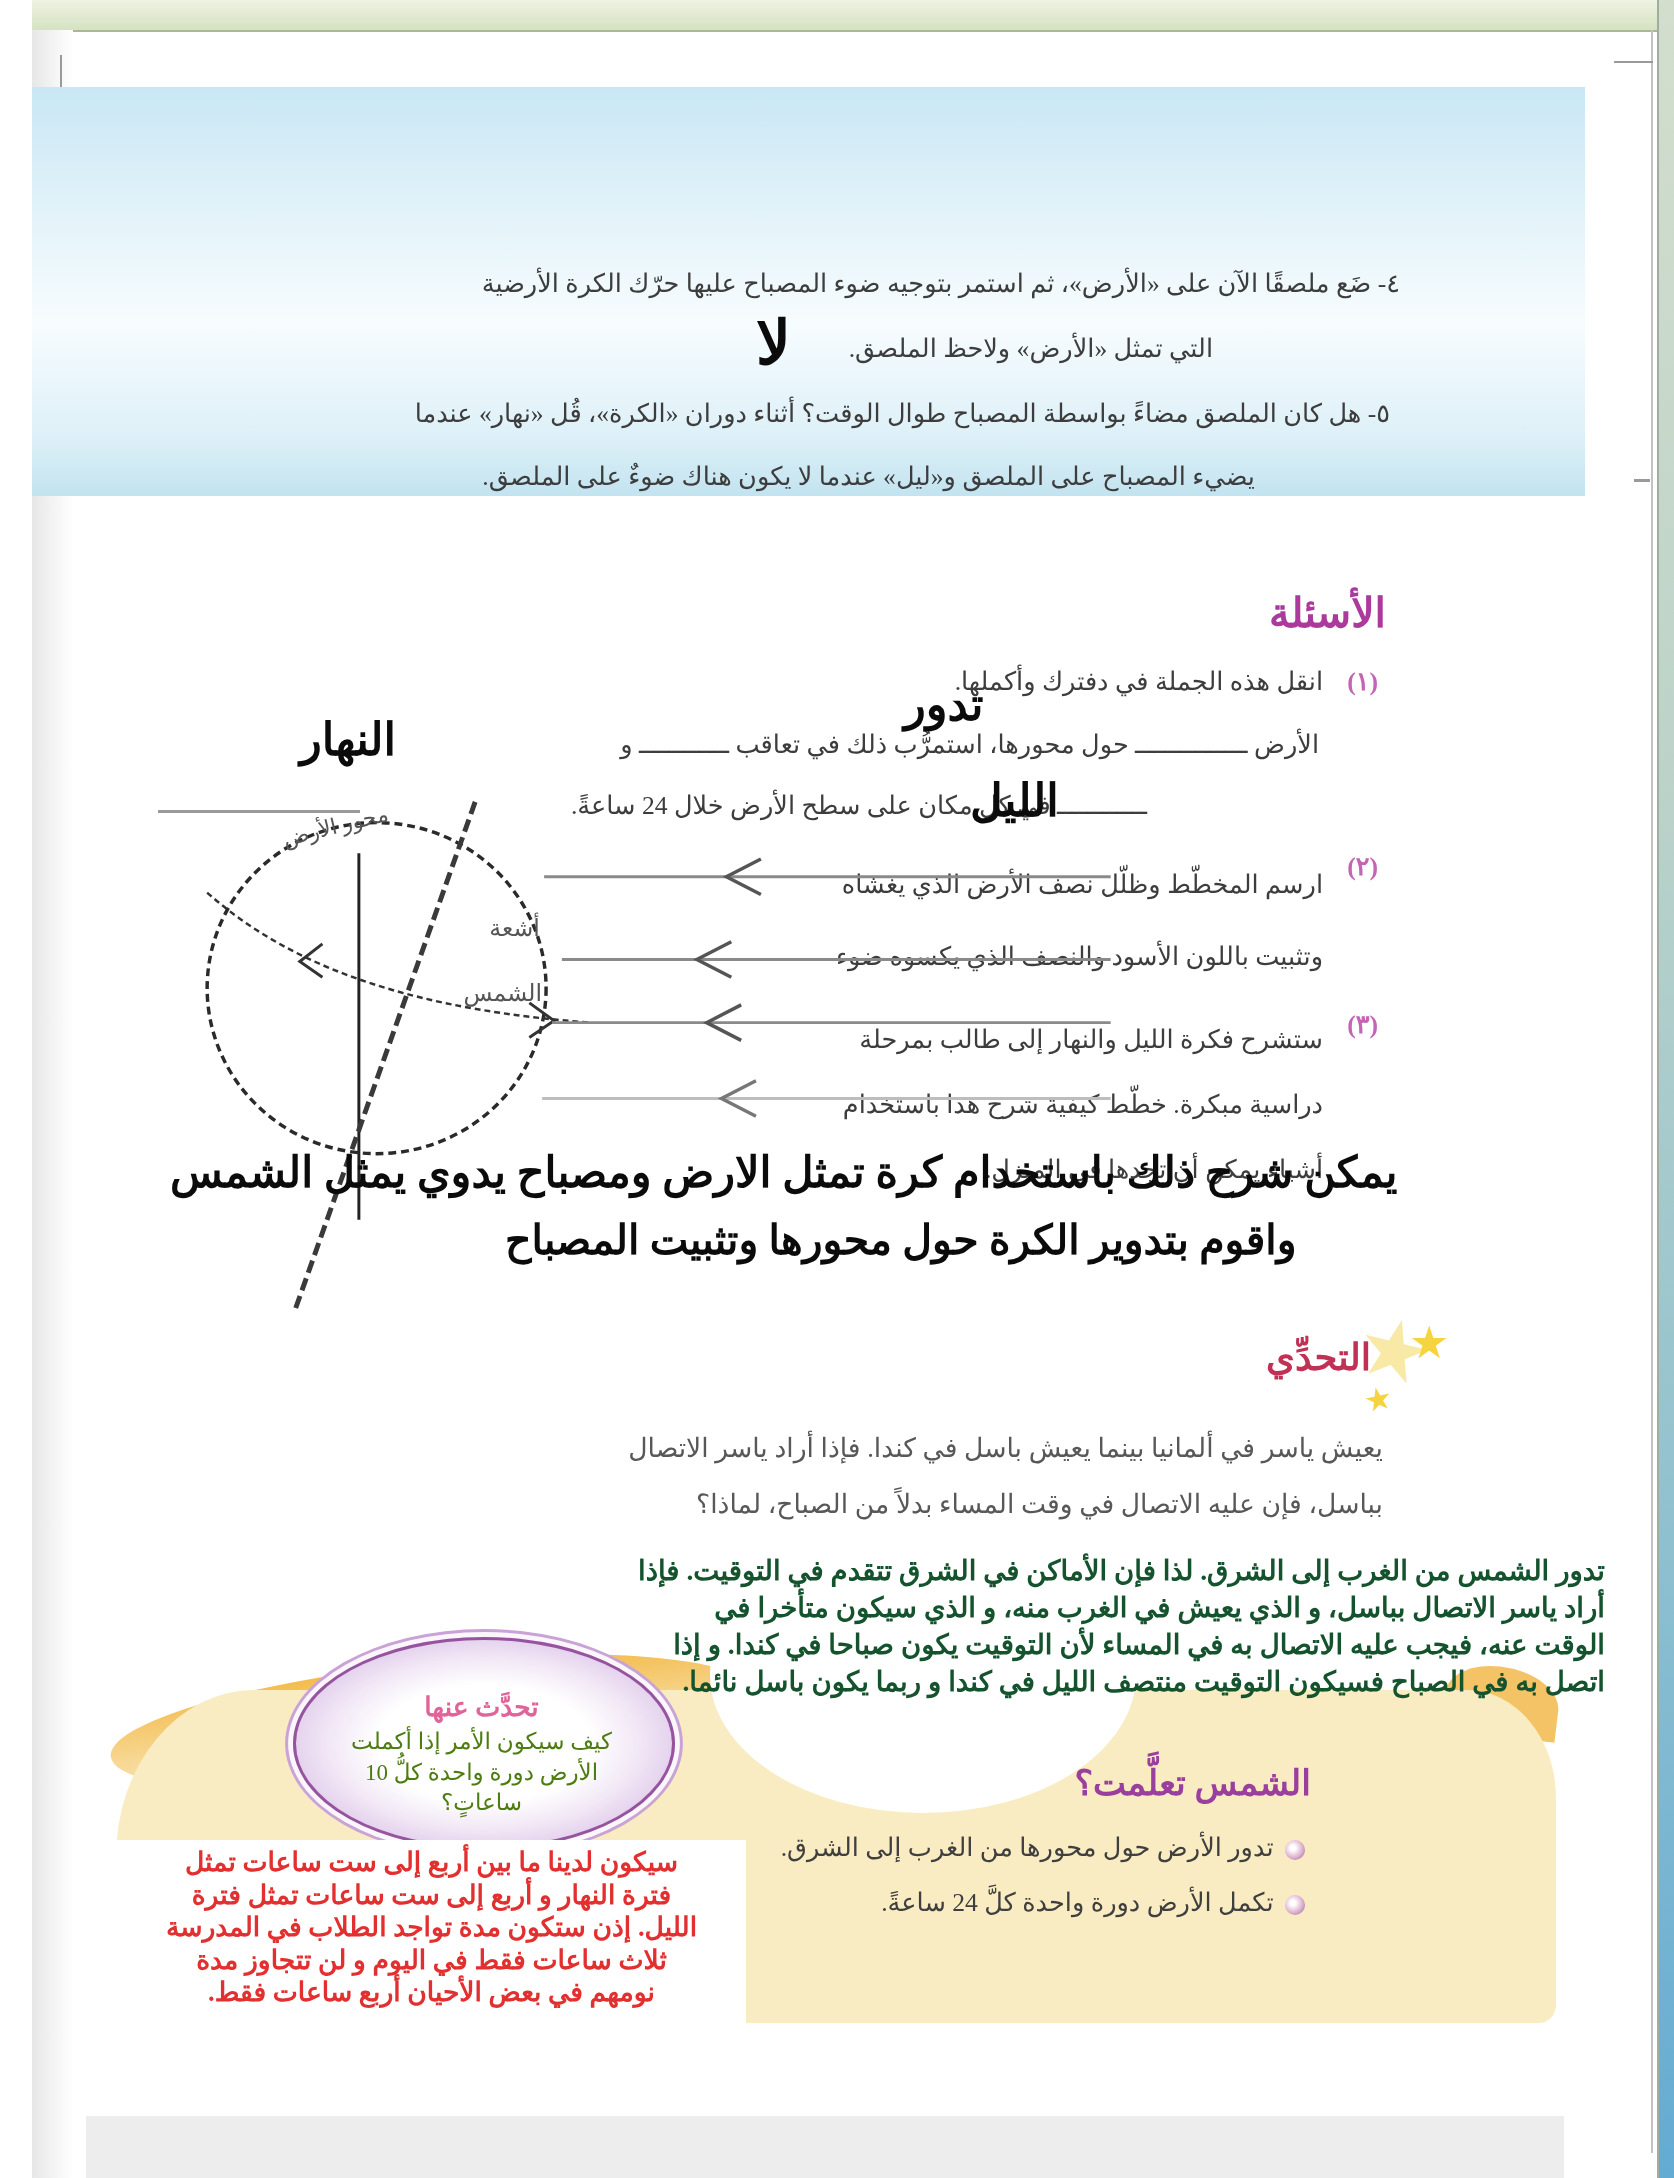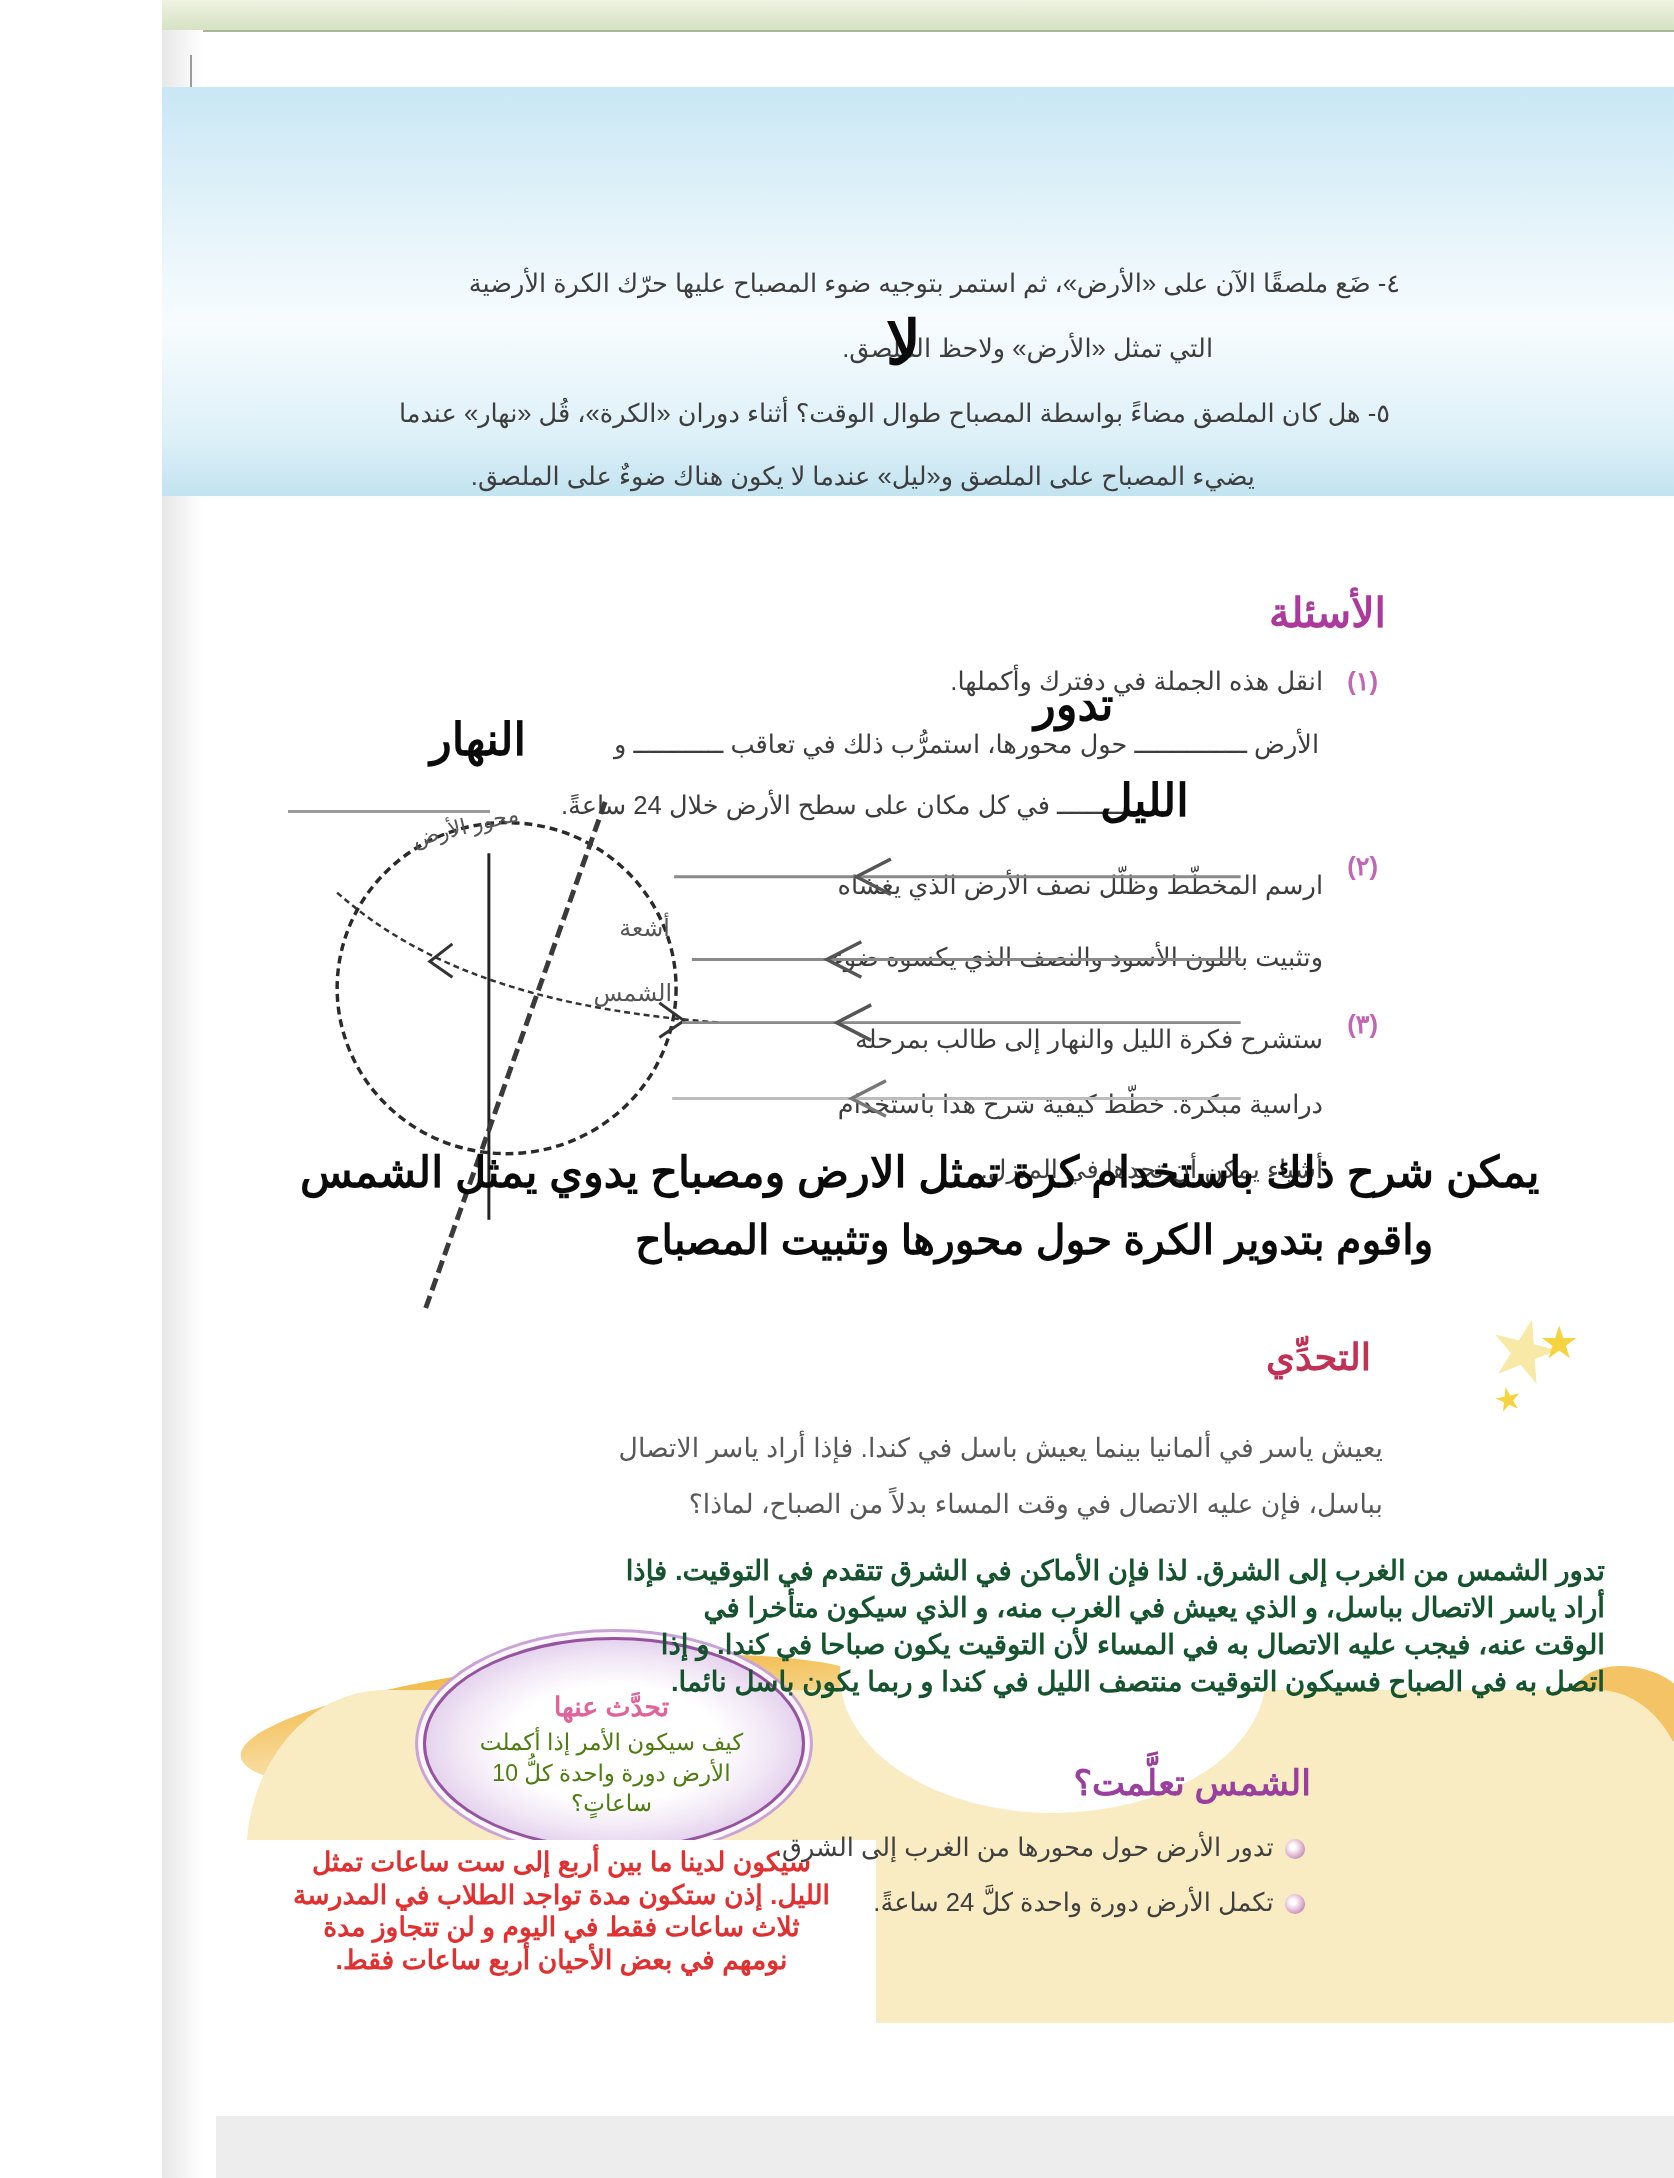--- a/index.html
+++ b/index.html
@@ -1,17 +1,17 @@
 <!DOCTYPE html>
 <html lang="ar" dir="rtl"><head>
 <meta charset="utf-8">
 <style>
   html,body{margin:0;padding:0;background:#fff;}
-  .canvas{position:relative;width:1512px;height:2179px;overflow:hidden;
-          font-family:Liberation Sans, sans-serif;background:#ffffff;}
+  .canvas{position:relative;width:1642px;height:2179px;overflow:hidden;
+          font-family:Liberation Serif, serif;background:#ffffff;}
   .abs{position:absolute;}
   .rtl{direction:rtl;unicode-bidi:embed;}
   .nowrap{white-space:nowrap;}
   
   .top-strip{left:0;top:0;width:1675px;height:29.6px;
              background:linear-gradient(180deg,#eef3e2,#d6e2c3);
              border-bottom:2px solid #aab896;}
   .side-col{left:1625px;top:0;width:49px;height:2179px;
             background:linear-gradient(180deg,#d3decd 0%,#bdd3c9 35%,#93c2cf 68%,#63abd3 100%);
             border-left:2px solid #9fae9f;}
@@ -167,20 +167,21 @@
     <div class="badge-text">
         <div class="line">كيف سيكون الأمر إذا أكملت</div>
         <div class="line">الأرض دورة واحدة كلُّ 10</div>
         <div class="line">ساعاتٍ؟</div>
       </div>
   </div>
 
   <div class="abs note-box"></div>
   <div class="abs rtl red-note">
       <div class="line">سيكون لدينا ما بين أربع إلى ست ساعات تمثل</div>
+      <div class="line">فترة النهار و أربع إلى ست ساعات تمثل فترة</div>
       <div class="line">الليل. إذن ستكون مدة تواجد الطلاب في المدرسة</div>
       <div class="line">ثلاث ساعات فقط في اليوم و لن تتجاوز مدة</div>
       <div class="line">نومهم في بعض الأحيان أربع ساعات فقط.</div>
     </div>
 
   <div class="abs rtl nowrap learned-header" style="right:363px;top:1763px;">الشمس تعلَّمت؟</div>
   <div class="abs rtl bullets" style="right:369px;top:1820px;">
       <div class="line"><span class="swirl"></span><span>تدور الأرض حول محورها من الغرب إلى الشرق.</span></div>
       <div class="line"><span class="swirl"></span><span>تكمل الأرض دورة واحدة كلَّ 24 ساعةً.</span></div>
     </div>

